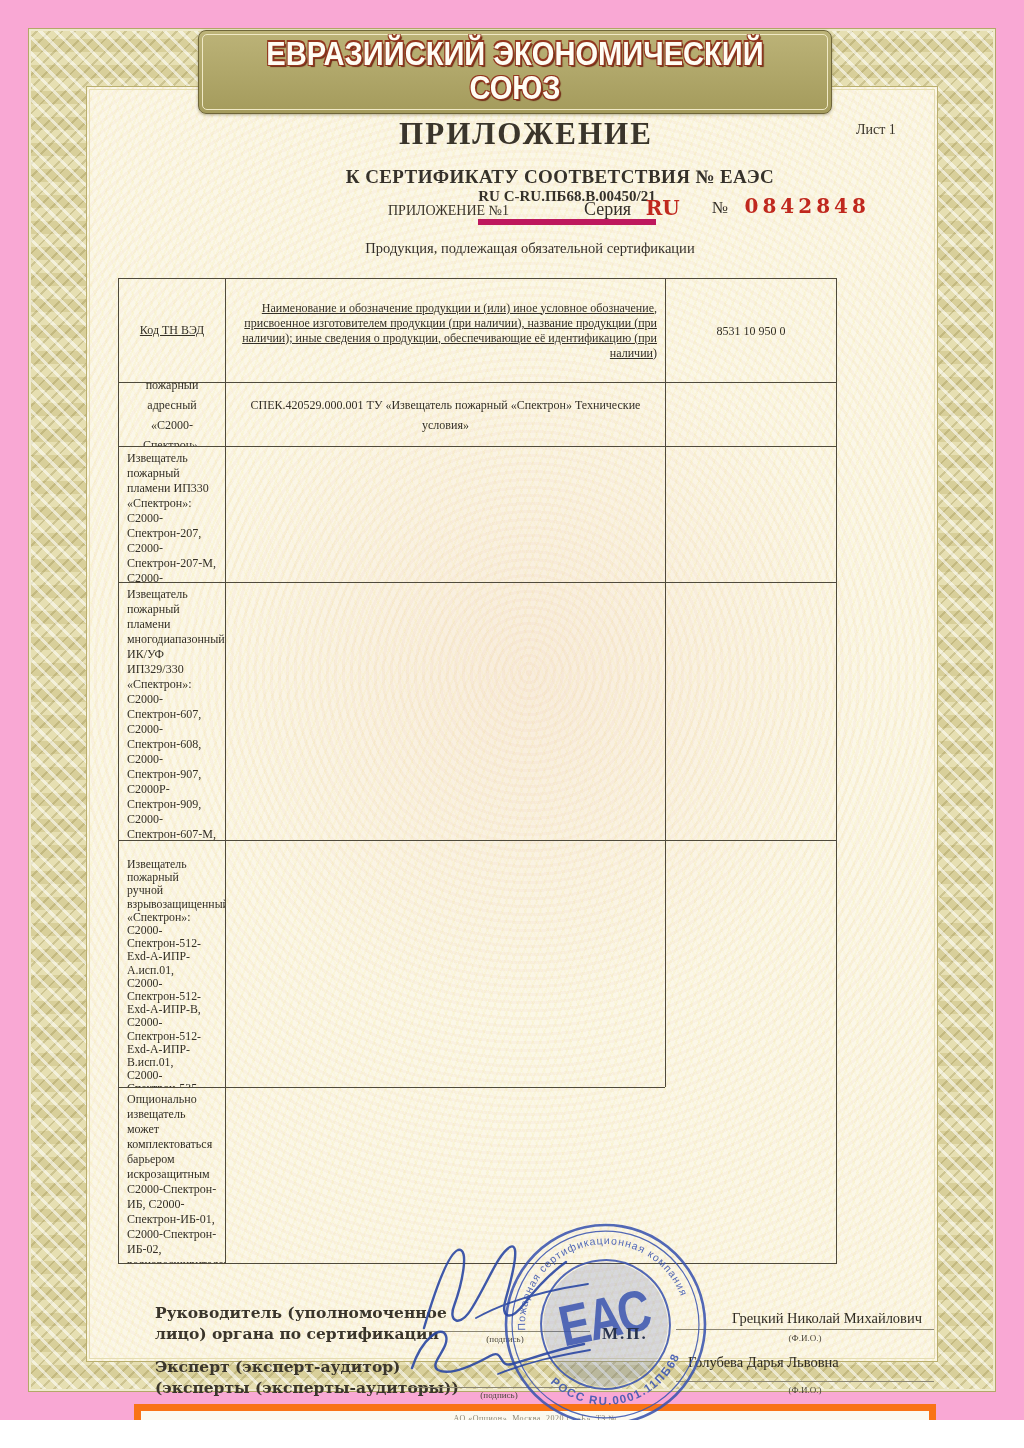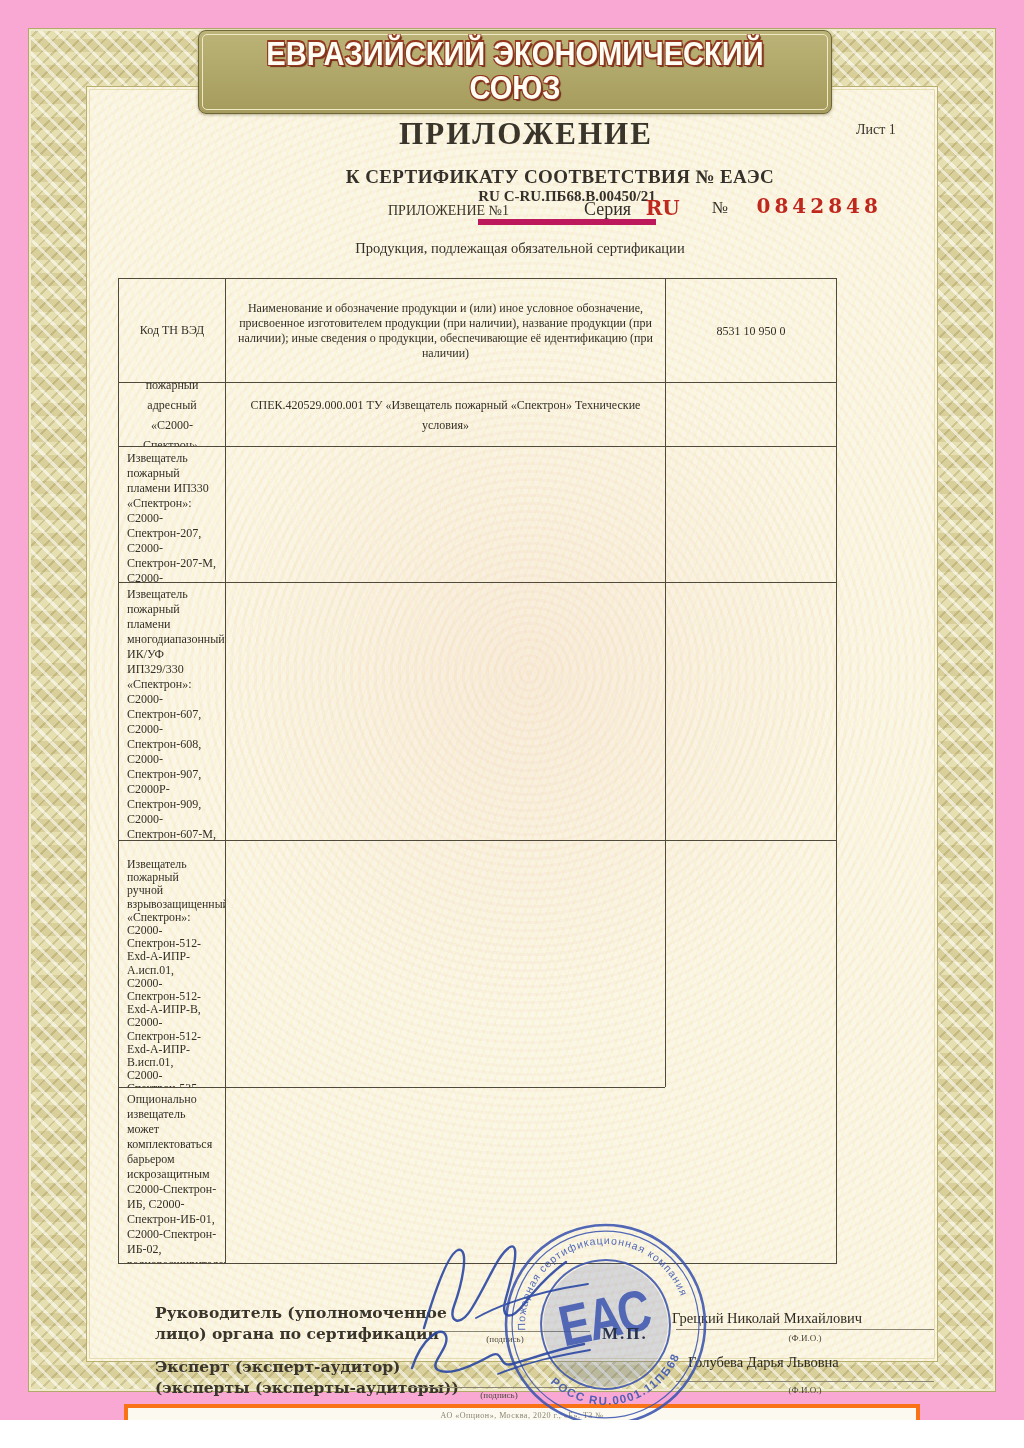--- a/index.html
+++ b/index.html
@@ -38,64 +38,64 @@
   .sheet{left:856px;top:122px;font-size:14px;color:#3a352b;}
   .cert-line{left:186px;top:166px;width:748px;display:flex;align-items:center;flex-direction:column;}
   .cert-label{font-size:19px;font-weight:bold;letter-spacing:.4px;white-space:nowrap;color:#35312a;}
   .cert-number{flex:1;margin-left:14px;font-size:15px;font-weight:bold;text-align:center;
     padding-bottom:14px;border-bottom:6px solid #be185d;color:#35312a;}
   .appendix-no{left:388px;top:203px;font-size:14px;color:#3a352b;}
   .series{left:584px;top:196px;font-size:18px;color:#35312a;}
   .series-value{font-family:"DejaVu Serif",serif;font-weight:bold;font-size:20px;color:#c0281e;margin-left:10px;}
   .blank-no{left:712px;top:194px;font-size:17px;color:#35312a;}
   .no-value{font-family:"DejaVu Serif",serif;font-weight:bold;font-size:20px;color:#c0281e;
-    letter-spacing:4px;margin-left:24px;}
-  .caption{left:86px;top:240px;width:868px;text-align:center;font-size:14.5px;color:#35302a;}
+    letter-spacing:4px;margin-left:12px;}
+  .caption{left:96px;top:240px;width:868px;text-align:center;font-size:14.5px;color:#35302a;}
 
   
   .cert-table{left:118px;top:278px;width:718px;display:grid;
     grid-template-columns:107px 440px 171px;
     grid-template-rows:104px 64px 136px 258px 247px 176px;
     border-right:1px solid #4f4a3c;border-bottom:1px solid #4f4a3c;}
   .cell{border-left:1px solid #4f4a3c;border-top:1px solid #4f4a3c;
     font-size:12px;line-height:20px;color:#332f26;padding:4px 8px;overflow:hidden;}
-  .th{display:flex;align-items:center;justify-content:center;text-align:center;line-height:15px;}
+  .th{display:flex;align-items:center;justify-content:center;text-align:right;line-height:15px;text-decoration:underline;}
   .vcenter{display:flex;align-items:center;justify-content:center;text-align:center;}
   .list{white-space:pre-line;text-align:left;}
   .tight{line-height:13.2px;font-size:11.8px;padding-top:17px;}
   .mid{line-height:15px;}
 
   
   .sig-label{font-family:"DejaVu Serif",serif;font-weight:bold;font-size:15.5px;line-height:21px;
     color:#3a352b;white-space:pre-line;}
   .lbl-head{left:155px;top:1302px;width:320px;}
   .lbl-expert{left:155px;top:1356px;width:340px;}
   .rule{border-top:1px solid #8b8674;height:0;}
   .sig-line1{left:420px;top:1331px;width:170px;}
   .sig-cap1{left:420px;top:1334px;width:170px;}
   .sig-line2{left:408px;top:1387px;width:182px;}
   .sig-cap2{left:408px;top:1390px;width:182px;}
   .small-cap{font-size:9px;text-align:center;color:#4a453a;}
-  .fio-name{font-size:14.5px;color:#2f2b23;}
+  .fio-name{font-size:14.5px;color:#2f2b23;text-align:center;padding-left:20px;}
   .fio-n1{left:672px;top:1310px;width:270px;}
   .fio-l1{left:676px;top:1329px;width:258px;}
   .fio-c1{left:676px;top:1333px;width:258px;}
   .fio-n2{left:672px;top:1354px;width:270px;text-align:left;padding-left:16px;width:254px;}
   .fio-l2{left:676px;top:1381px;width:258px;}
   .fio-c2{left:676px;top:1385px;width:258px;}
 
   .mp-label{left:602px;top:1324px;font-size:17px;font-weight:bold;letter-spacing:2px;
     color:#27324e;z-index:8;}
   .stamp{left:503px;top:1222px;z-index:5;opacity:.88;transform:rotate(-12deg);}
   .scribble{z-index:6;}
   .s1{left:412px;top:1238px;}
   .s2{left:398px;top:1316px;}
 
-  .footer-strip{left:124px;top:1404px;width:788px;height:15px;background:#fbf9f0;
-    border:4px solid #f97316;display:flex;align-items:center;justify-content:center;z-index:2;}
+  .footer-strip{left:134px;top:1404px;width:788px;height:15px;background:#fbf9f0;
+    border:7px solid #f97316;display:flex;align-items:center;justify-content:center;z-index:2;}
   .footer-strip span{font-size:8px;color:#8a8572;letter-spacing:.5px;}
 </style>
 </head>
 <body>
 
 <div class="page">
   <div class="border-band"></div>
   <div class="content-bg"></div>
 
   <div class="eaeu-band abs">

